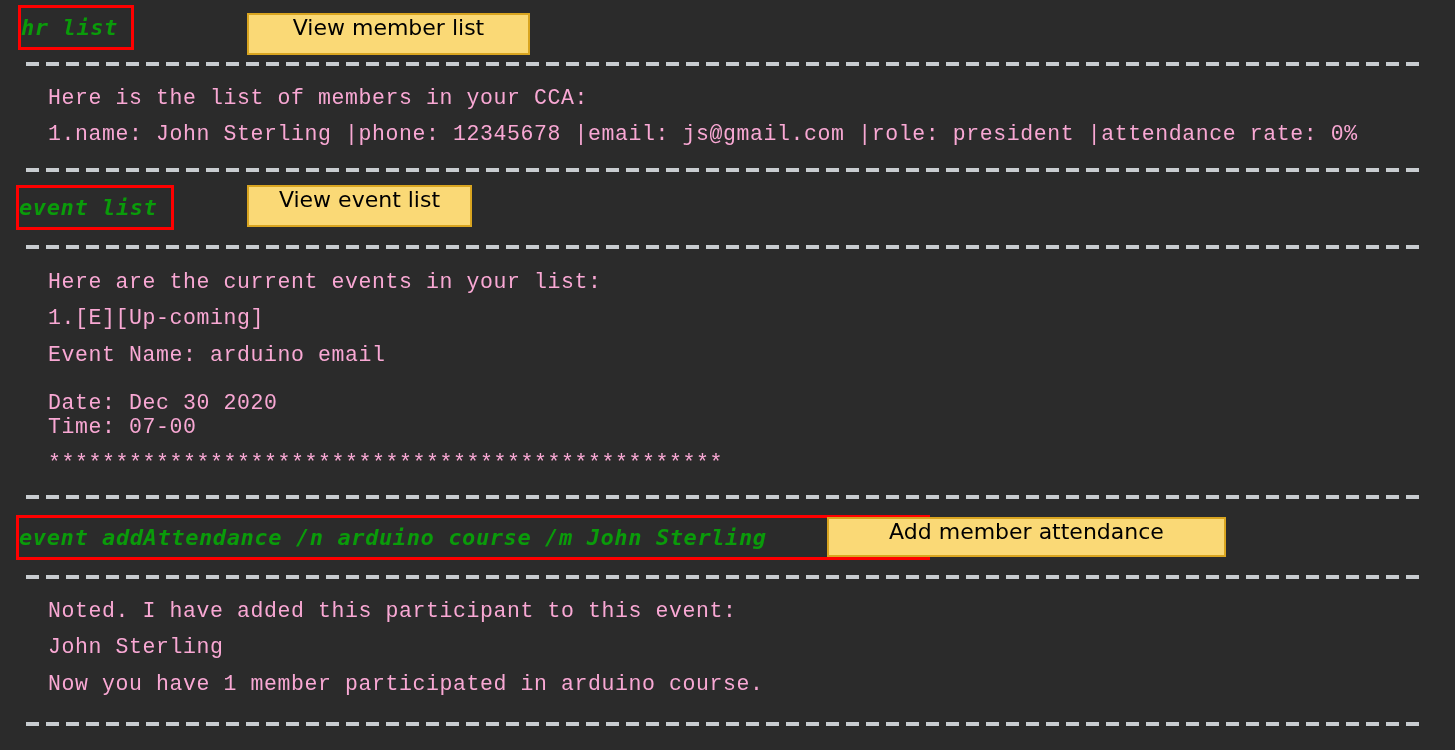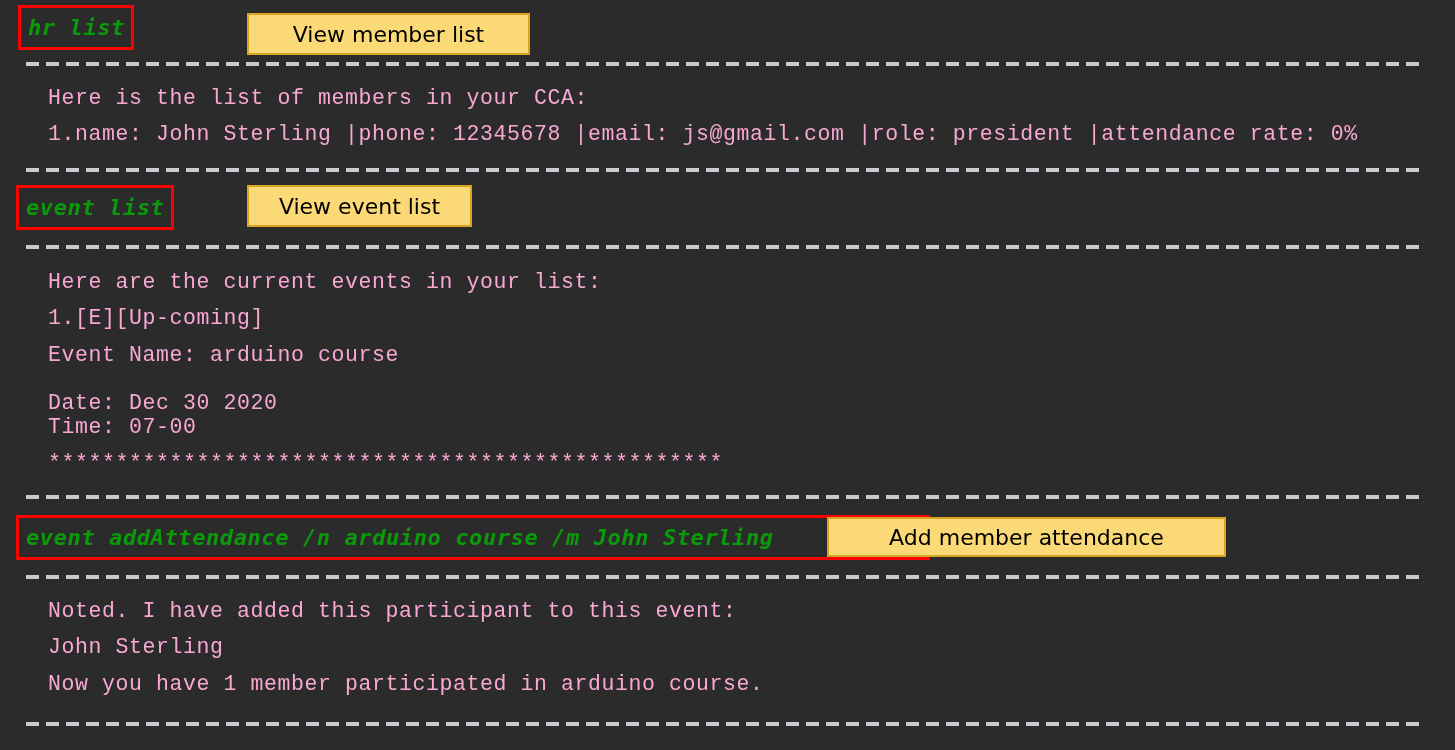--- a/index.html
+++ b/index.html
@@ -55,31 +55,30 @@
     background: transparent;
   }
   .cmd-text {
     font-family: "DejaVu Sans Mono", "Liberation Mono", monospace;
     font-style: italic;
     font-weight: bold;
     font-size: 22px;
     letter-spacing: 0.6px;
     color: #0a9b0a;
     white-space: pre;
-    padding-left: 7px;
+    padding-left: 0;
   }
 
   
   .annot {
     position: absolute;
     background: #fad976;
     border: 2px solid #d9a520;
     box-sizing: border-box;
     display: flex;
-    align-items: center;
     justify-content: center;
     color: #000000;
     font-family: "DejaVu Sans", "Liberation Sans", sans-serif;
     font-size: 22px;
     white-space: nowrap;
   }
 </style>
 </head>
 <body>
 
@@ -105,21 +104,21 @@
   </div>
 
   <div class="annot" style="left:247px; top:185px; width:225px; height:42px;">
     <span>View event list</span>
   </div>
 
   <div class="sep" style="top:245px;"></div>
 
   <div class="term-line" style="top:264px;">Here are the current events in your list:</div>
   <div class="term-line" style="top:300px;">1.[E][Up-coming]</div>
-  <div class="term-line" style="top:337px;">Event Name: arduino course</div>
+  <div class="term-line" style="top:337px;">Event Name: arduino email</div>
   <div class="term-line" style="top:373px;margin-top:12px;">Date: Dec 30 2020</div>
   <div class="term-line" style="top:409px;">Time: 07-00</div>
   <div class="term-line" style="top:445px;">**************************************************</div>
 
   <div class="sep" style="top:495px;"></div>
 
   <div class="cmd-box" style="left:16px; top:515px; width:914px; height:45px;">
     <span class="cmd-text">event addAttendance /n arduino course /m John Sterling</span>
   </div>
 

